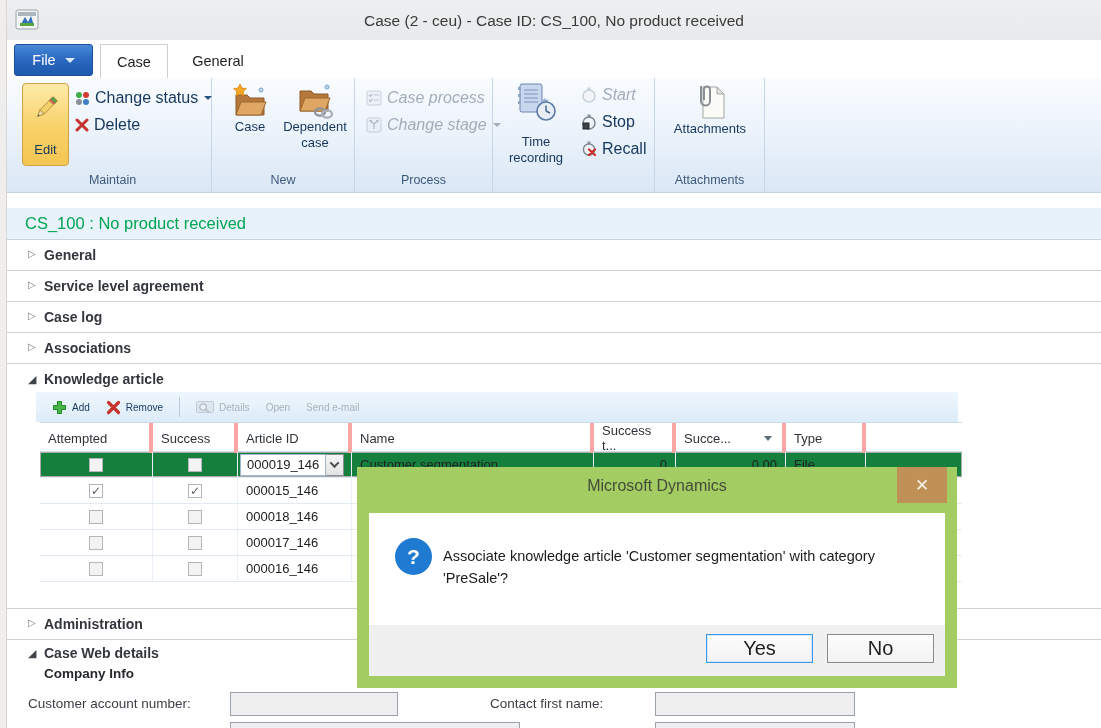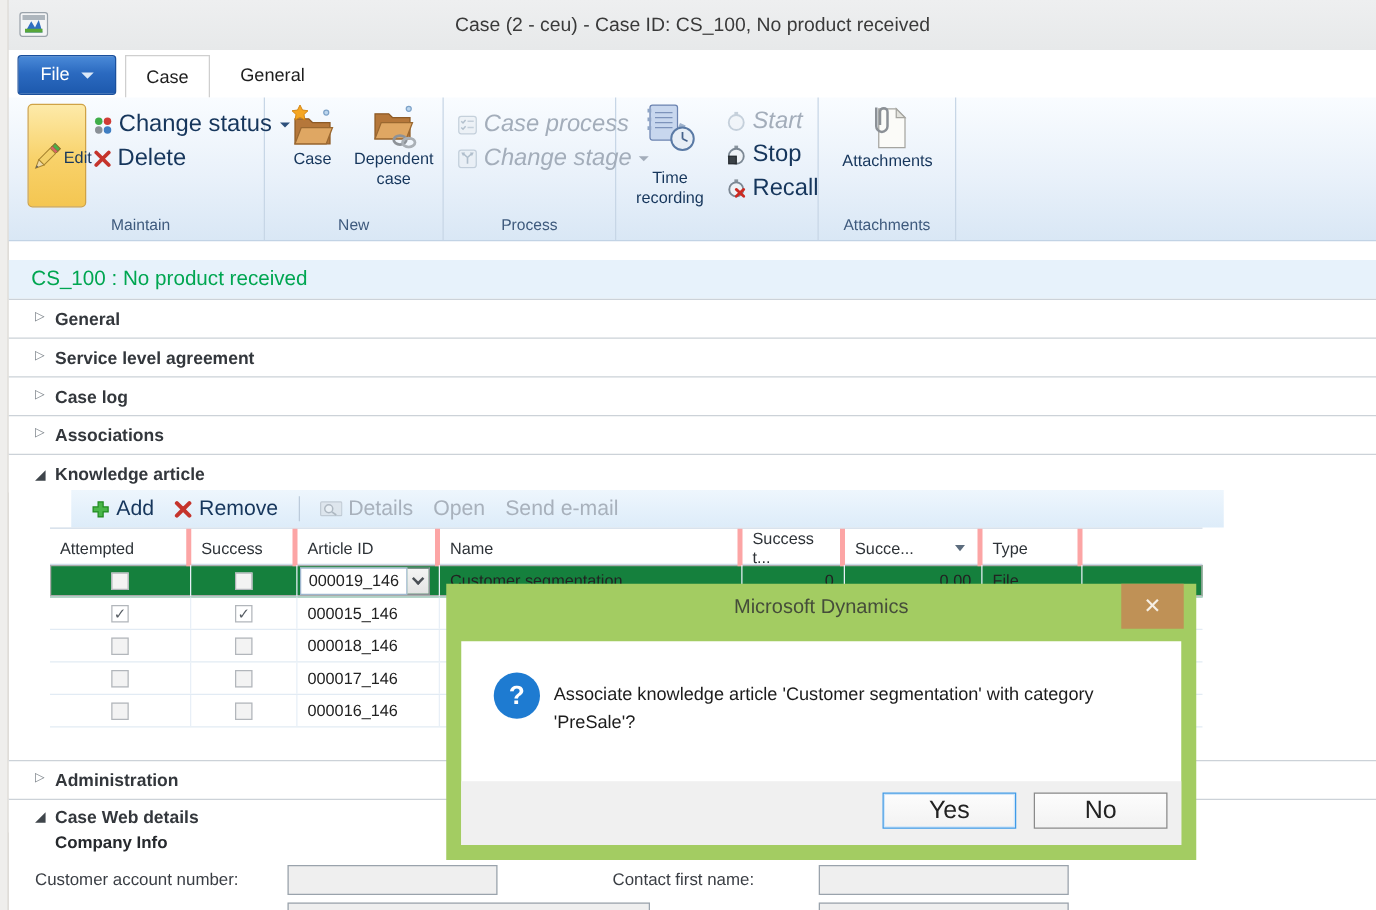--- a/index.html
+++ b/index.html
@@ -36,26 +36,26 @@
     background:linear-gradient(#f9fcff, #e9f1fa 55%, #d9e7f5);
     border-bottom:1px solid #c2d3e5; display:flex; padding-left:7px; }
   .rgroup { height:114px; display:flex; flex-direction:column; border-right:1px solid #c7d6e6; }
   .rgroup-content { flex:1; position:relative; }
   .rgroup-label { height:21px; text-align:center; font-size:12.5px; color:#3e5a7d; line-height:18px; }
   .g-maintain { width:198px; } .g-new { width:143px; } .g-process { width:138px; }
   .g-sla { width:162px; } .g-attach { width:110px; }
 
   .edit-btn { position:absolute; left:8px; top:5px; width:47px; height:83px;
     background:linear-gradient(#fdeaa9,#f8d168 55%,#f4c652);
-    border:1px solid #cfa246; border-radius:4px; display:flex; 
+    border:1px solid #cfa246; border-radius:4px; display:flex; flex-direction:column;
     align-items:center; justify-content:space-between; padding:10px 0 8px; }
   .edit-btn .lbl { font-size:13px; color:#16365c; }
 
   .ritem { position:absolute; display:flex; align-items:center; gap:5px;
-    font-size:19px; color:#16365c; white-space:nowrap;justify-content:flex-end; }
+    font-size:16px; color:#16365c; white-space:nowrap;justify-content:flex-end; }
   .ritem.disabled { color:#a3adba;font-style:italic; }
   .caret-dn { width:0; height:0; border-left:4px solid transparent; border-right:4px solid transparent;
     border-top:4px solid #2d5documentElement; border-top:4px solid #2d507c; margin-left:1px; }
   .caret-dn.gray { border-top-color:#a3adba; }
 
   .bigbtn { position:absolute; display:flex; flex-direction:column; align-items:center;
     font-size:13px; color:#16365c; text-align:center; line-height:16px; }
 
   
   .record-header { position:absolute; left:7px; top:208px; right:0; height:31px;
@@ -64,23 +64,23 @@
     font-size:16.5px; color:#00a651; }
 
   .section { position:absolute; left:7px; right:0; height:31px; border-top:1px solid #ccd2d8;
     background:#fff; cursor:default; }
   .section .tri { position:absolute; left:21px; top:8px; font-size:10px; color:#7a8188; }
   .section .tri.exp { color:#3f454b; font-size:11px; top:9px; }
   .section .stitle { position:absolute; left:37px; top:0; line-height:30px;
     font-size:14px; font-weight:bold; color:#33373c; }
 
   
-  .ka-toolbar { position:absolute; left:57px; top:392px; width:922px; height:30px;
+  .ka-toolbar { position:absolute; left:36px; top:392px; width:922px; height:30px;
     background:linear-gradient(#eef6fd,#ddecf9); display:flex; align-items:center;
-    font-size:17px; color:#16365c; }
+    font-size:10px; color:#16365c; }
   .tb-item { display:flex; align-items:center; gap:5px; margin-left:16px; white-space:nowrap; }
   .tb-item.disabled { color:#a8b1bc; }
   .tb-sep { width:1px; height:20px; background:#bccbdb; margin-left:16px; }
 
   
   .grid { position:absolute; left:40px; top:422px; width:922px; background:#fff;
     border-top:1px solid #cdd9e6; font-size:13px; color:#222; }
   .grow { display:grid; grid-template-columns:113px 85px 114px 242px 82px 110px 80px auto; }
   .ghead { height:29px; border-bottom:1px solid #cfdce9; }
   .ghead .gcell { display:flex; align-items:center; color:#2e3338;

